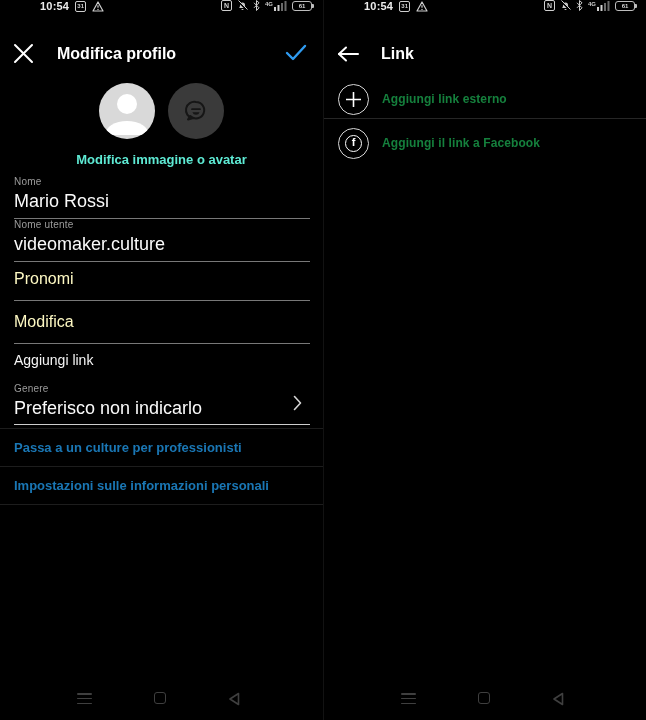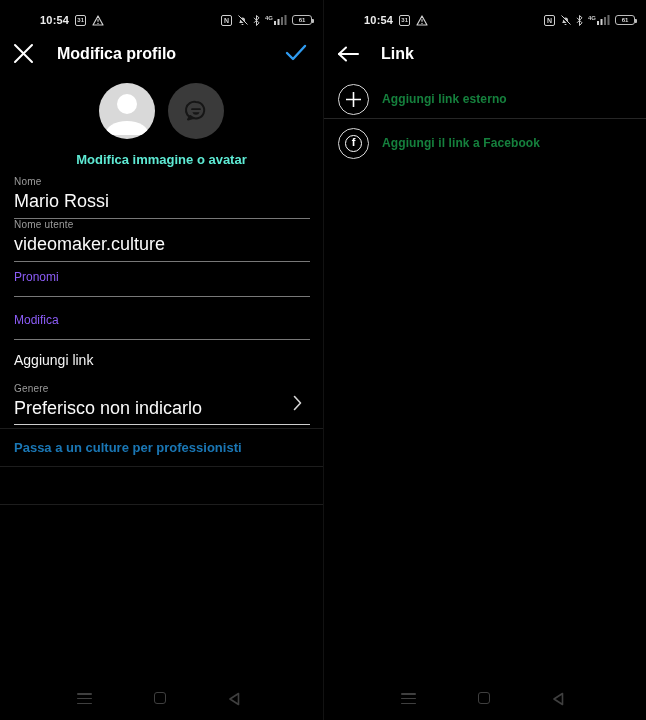--- a/index.html
+++ b/index.html
@@ -4,21 +4,21 @@
 <style>
   * { margin:0; padding:0; box-sizing:border-box; }
   html,body { width:646px; height:720px; background:#000; overflow:hidden;
               font-family:"Liberation Sans", sans-serif; color:#fff; }
   .screens { display:flex; width:646px; height:720px; }
   .screen { position:relative; width:323px; height:720px; background:#000; flex:0 0 323px; }
   .screen.right { border-left:1px solid #121212; }
 
   
   .status-bar { position:absolute; top:0; left:0; right:0; height:28px;
-                display:flex; align-items:center; padding:12px 11px 0 40px; }
+                display:flex; align-items:flex-start; padding:0 11px 0 40px; }
   .sb-left { display:flex; align-items:center; gap:6px; }
   .sb-right { margin-left:auto; display:flex; align-items:center; gap:5px; }
   .sb-time { font-size:11px; font-weight:700; color:#ececec; letter-spacing:.2px; }
   .sb-ico { display:inline-flex; align-items:center; }
   .cal-badge { width:11px; height:11px; border:1px solid #cfcfcf; border-radius:2px;
                font-size:6px; font-weight:700; color:#cfcfcf; display:flex;
                align-items:center; justify-content:center; line-height:1; }
   .nfc-badge { width:11px; height:11px; border:1px solid #cfcfcf; border-radius:2px;
                font-size:7px; font-weight:700; color:#cfcfcf; display:flex;
                align-items:center; justify-content:center; line-height:1; }
@@ -42,21 +42,21 @@
   .avatar-photo { background:#d9d9d9; position:relative; }
   .avatar-ai { background:#3a3a3a; display:flex; align-items:center; justify-content:center; }
   .change-avatar { position:absolute; top:152px; left:0; right:0; text-align:center;
                    font-size:13px; font-weight:600; color:#5eead4; cursor:pointer; }
 
   
   .field { position:absolute; left:14px; right:13px; }
   .f-label { font-size:10px; color:#9c9c9c; letter-spacing:.2px; }
   .f-value { font-size:18px; color:#fafafa; margin-top:4px; }
   .f-line  { height:1px; background:#787878; }
-  .f-placeholder { font-size:12px; color:#8b5cf6; }
+  .f-placeholder { font-size:16px; color:#fef9c3; }
   .plain-row { position:absolute; left:14px; font-size:14px; color:#f5f5f5; }
   .chevron { position:absolute; right:8px; top:12px; }
   .divider { position:absolute; left:0; right:0; height:1px; background:#1d1d1d; }
   .blue-link { position:absolute; left:14px; right:10px; font-size:13px; font-weight:600;
                color:#1a77b5; cursor:pointer; }
 
   
   .link-row { position:absolute; left:0; right:0; display:flex; align-items:center;
               gap:13px; padding-left:14px; cursor:pointer; }
   .circle-btn { width:31px; height:31px; border:1px solid #d7d7d7; border-radius:50%;
@@ -184,20 +184,21 @@
         <svg width="9" height="16" viewBox="0 0 9 16">
             <polyline points="1.5,1.5 7.5,8 1.5,14.5" fill="none" stroke="#d4d4d4" stroke-width="1.6" stroke-linecap="round" stroke-linejoin="round"></polyline>
           </svg>
       </span>
       <div class="f-line" style="margin-top:5px; background:#cdcdcd"></div>
     </div>
 
     <div class="divider" style="top:428px"></div>
     <div class="blue-link" style="top:440px">Passa a un culture per professionisti</div>
     <div class="divider" style="top:466px"></div>
+    <div class="blue-link" style="top:478px">Impostazioni sulle informazioni personali</div>
     <div class="divider" style="top:504px"></div>
 
     <div class="navbar">
       <span class="nav-ico nav-menu">
           <i></i>
           <i></i>
           <i></i>
         </span>
       <span class="nav-ico nav-square"></span>
       <span class="nav-ico nav-back">

